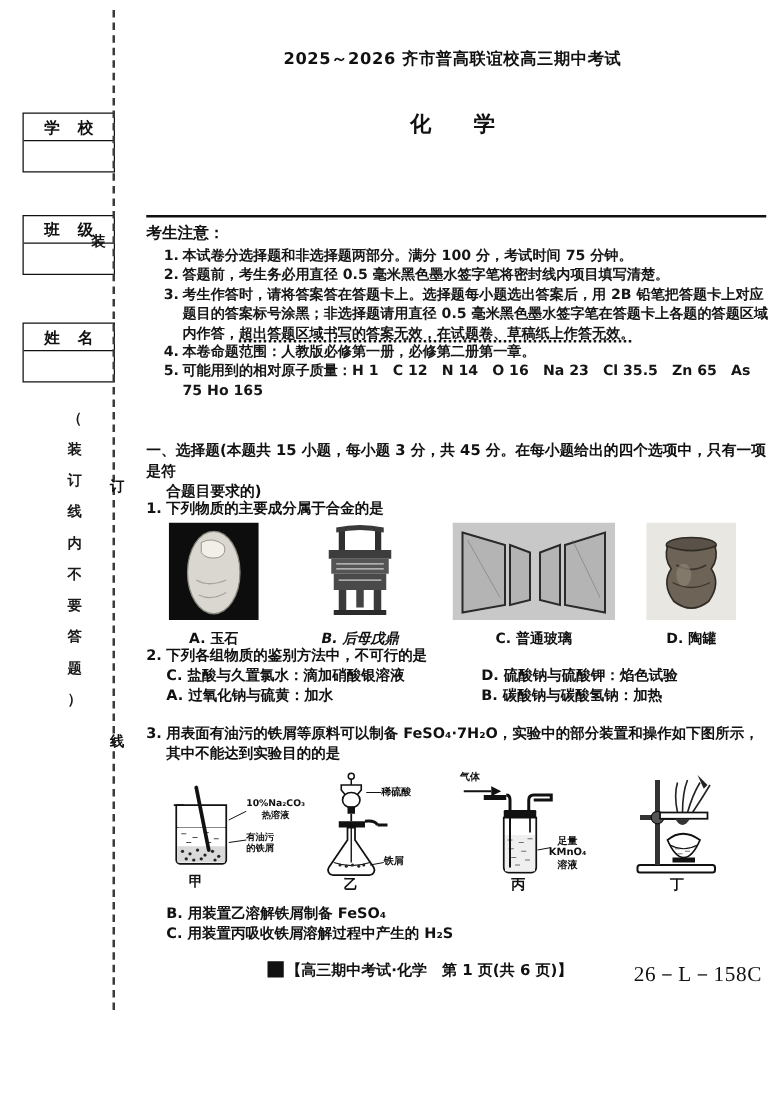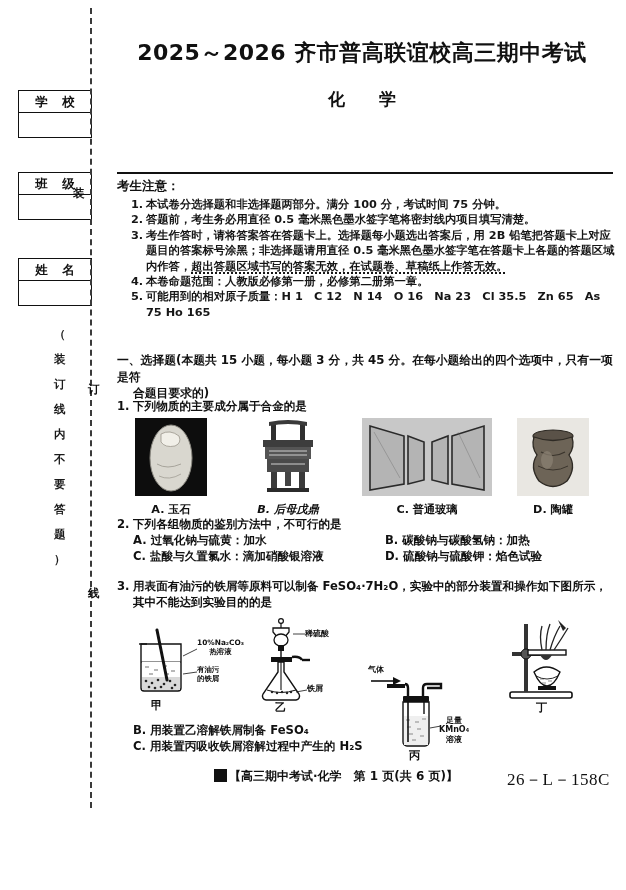--- a/index.html
+++ b/index.html
@@ -32,21 +32,21 @@
      font-family:"DejaVu Sans",sans-serif;}
   #v-ding{position:absolute;left:88px;top:382px;font-size:11.5px;font-weight:700;
      font-family:"DejaVu Sans",sans-serif;}
   #v-xian{position:absolute;left:88px;top:586px;font-size:11.5px;font-weight:700;
      font-family:"DejaVu Sans",sans-serif;}
 
   
   .main{position:absolute;left:112px;top:0;width:514px;height:890px;}
 
   .title{position:absolute;left:0;top:38px;width:500px;text-align:center;
-     font-size:22px;font-weight:700;letter-spacing:0.5px;
+     font-size:13px;font-weight:700;letter-spacing:0.5px;
      font-family:"DejaVu Sans",sans-serif;}
   .subject{position:absolute;left:0;top:88px;width:500px;text-align:center;
      font-size:17px;font-weight:700;letter-spacing:14px;text-indent:14px;
      font-family:"DejaVu Sans",sans-serif;}
 
   .hr{position:absolute;left:5px;top:172px;width:496px;height:0;
      border-top:2.2px solid #111;}
 
   .notice{position:absolute;left:5px;top:178px;width:500px;}
   .notice-h{font-size:12.5px;font-weight:700;font-family:"DejaVu Sans",sans-serif;
@@ -86,21 +86,21 @@
   #pic-b{left:130px;top:0;font-style:italic;}
   #pic-c{left:245px;top:0;}
   #pic-d{left:400px;top:0;}
 
   
   .approw{position:absolute;left:5px;top:616px;width:500px;height:104px;}
   .app{position:absolute;text-align:center;}
   .app .cap{font-size:11.2px;font-weight:700;font-family:"DejaVu Sans",sans-serif;}
   #app-jia{left:10px;top:6px;}
   #app-yi{left:130px;top:0;}
-  #app-bing{left:250px;top:0;margin-top:48px;}
+  #app-bing{left:250px;top:0;}
   #app-ding{left:385px;top:0;}
 
   .lab{position:absolute;font-size:7.4px;line-height:8.6px;
      font-family:"DejaVu Sans",sans-serif;font-weight:700;color:#111;}
 
   
   .footer{position:absolute;left:5px;top:768px;width:500px;
      font-family:"DejaVu Sans",sans-serif;}
   #foot-logo{position:absolute;left:97px;top:1px;width:13px;height:13px;
      background:#111;}
@@ -258,26 +258,26 @@
         <div class="cap">D. 陶罐</div>
       </div>
     </div>
 
     <div class="q" id="q2">
       <div class="stem">
         <div class="qn">2.</div>
         <div class="qt">下列各组物质的鉴别方法中，不可行的是</div>
       </div>
       <div class="optrow">
+        <div class="o1">C. 盐酸与久置氯水：滴加硝酸银溶液</div>
+        <div class="o2">D. 硫酸钠与硫酸钾：焰色试验</div>
+      </div>
+      <div class="optrow">
         <div class="o1">A. 过氧化钠与硫黄：加水</div>
         <div class="o2">B. 碳酸钠与碳酸氢钠：加热</div>
-      </div>
-      <div class="optrow">
-        <div class="o1">C. 盐酸与久置氯水：滴加硝酸银溶液</div>
-        <div class="o2">D. 硫酸钠与硫酸钾：焰色试验</div>
       </div>
     </div>
 
     <div class="q" id="q3">
       <div class="stem">
         <div class="qn">3.</div>
         <div class="qt">用表面有油污的铁屑等原料可以制备 FeSO₄·7H₂O，实验中的部分装置和操作如下图所示，</div>
       </div>
       <span class="cont2">其中不能达到实验目的的是</span>
     </div>

